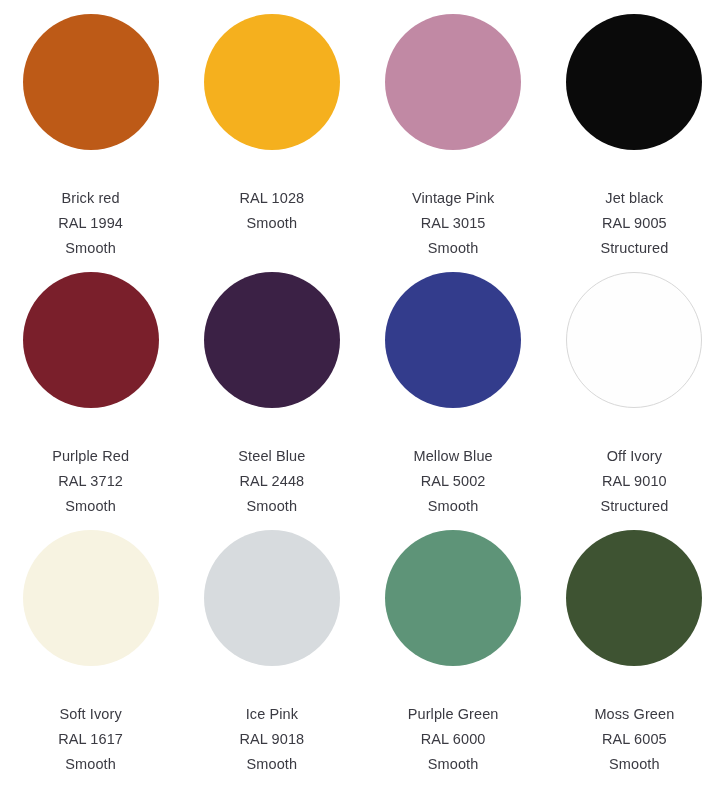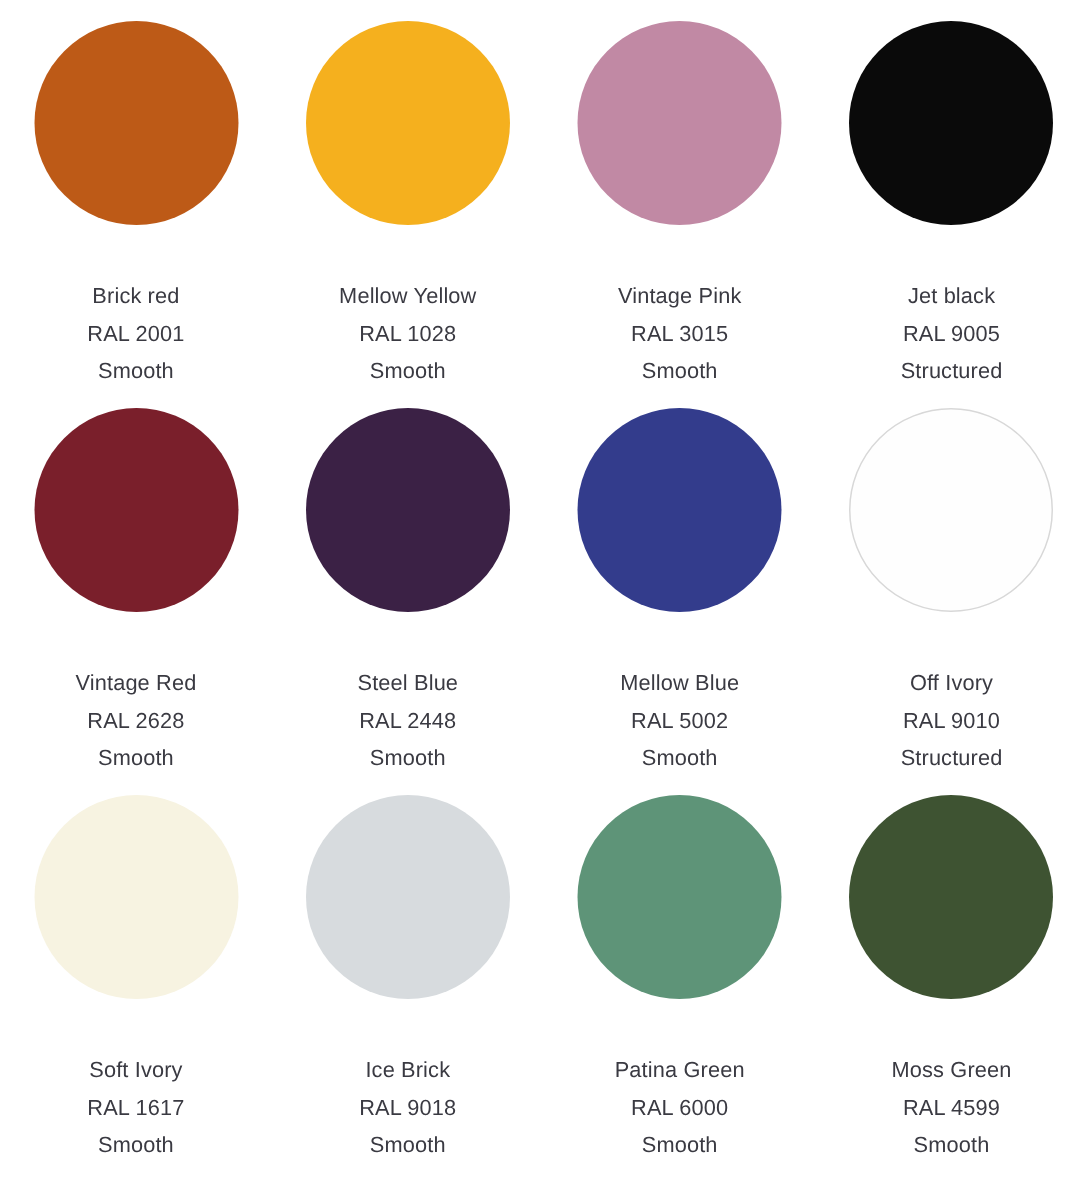--- a/index.html
+++ b/index.html
@@ -59,28 +59,27 @@
   }
 </style>
 </head>
 <body>
 
 <div class="palette-grid">
     <div class="swatch">
       <div class="swatch-circle" style="background: rgb(189, 90, 23);"></div>
       <div class="swatch-labels">
         <div class="swatch-name">Brick red</div>
-        <div class="swatch-code">RAL 2001</div>
+        <div class="swatch-code">RAL 1994</div>
         <div class="swatch-finish">Smooth</div>
       </div>
     </div>
     <div class="swatch">
       <div class="swatch-circle" style="background: rgb(245, 176, 30);"></div>
       <div class="swatch-labels">
-        <div class="swatch-name">Mellow Yellow</div>
         <div class="swatch-code">RAL 1028</div>
         <div class="swatch-finish">Smooth</div>
       </div>
     </div>
     <div class="swatch">
       <div class="swatch-circle" style="background: rgb(193, 137, 164);"></div>
       <div class="swatch-labels">
         <div class="swatch-name">Vintage Pink</div>
         <div class="swatch-code">RAL 3015</div>
         <div class="swatch-finish">Smooth</div>
@@ -90,22 +89,22 @@
       <div class="swatch-circle" style="background: rgb(10, 10, 10);"></div>
       <div class="swatch-labels">
         <div class="swatch-name">Jet black</div>
         <div class="swatch-code">RAL 9005</div>
         <div class="swatch-finish">Structured</div>
       </div>
     </div>
     <div class="swatch">
       <div class="swatch-circle" style="background: rgb(122, 31, 43);"></div>
       <div class="swatch-labels">
-        <div class="swatch-name">Vintage Red</div>
-        <div class="swatch-code">RAL 2628</div>
+        <div class="swatch-name">Purlple Red</div>
+        <div class="swatch-code">RAL 3712</div>
         <div class="swatch-finish">Smooth</div>
       </div>
     </div>
     <div class="swatch">
       <div class="swatch-circle" style="background: rgb(59, 33, 69);"></div>
       <div class="swatch-labels">
         <div class="swatch-name">Steel Blue</div>
         <div class="swatch-code">RAL 2448</div>
         <div class="swatch-finish">Smooth</div>
       </div>
@@ -130,34 +129,34 @@
       <div class="swatch-circle" style="background: rgb(247, 243, 225);"></div>
       <div class="swatch-labels">
         <div class="swatch-name">Soft Ivory</div>
         <div class="swatch-code">RAL 1617</div>
         <div class="swatch-finish">Smooth</div>
       </div>
     </div>
     <div class="swatch">
       <div class="swatch-circle" style="background: rgb(215, 219, 222);"></div>
       <div class="swatch-labels">
-        <div class="swatch-name">Ice Brick</div>
+        <div class="swatch-name">Ice Pink</div>
         <div class="swatch-code">RAL 9018</div>
         <div class="swatch-finish">Smooth</div>
       </div>
     </div>
     <div class="swatch">
       <div class="swatch-circle" style="background: rgb(94, 148, 120);"></div>
       <div class="swatch-labels">
-        <div class="swatch-name">Patina Green</div>
+        <div class="swatch-name">Purlple Green</div>
         <div class="swatch-code">RAL 6000</div>
         <div class="swatch-finish">Smooth</div>
       </div>
     </div>
     <div class="swatch">
       <div class="swatch-circle" style="background: rgb(62, 83, 50);"></div>
       <div class="swatch-labels">
         <div class="swatch-name">Moss Green</div>
-        <div class="swatch-code">RAL 4599</div>
+        <div class="swatch-code">RAL 6005</div>
         <div class="swatch-finish">Smooth</div>
       </div>
     </div>
   </div>
 
 </body></html>

